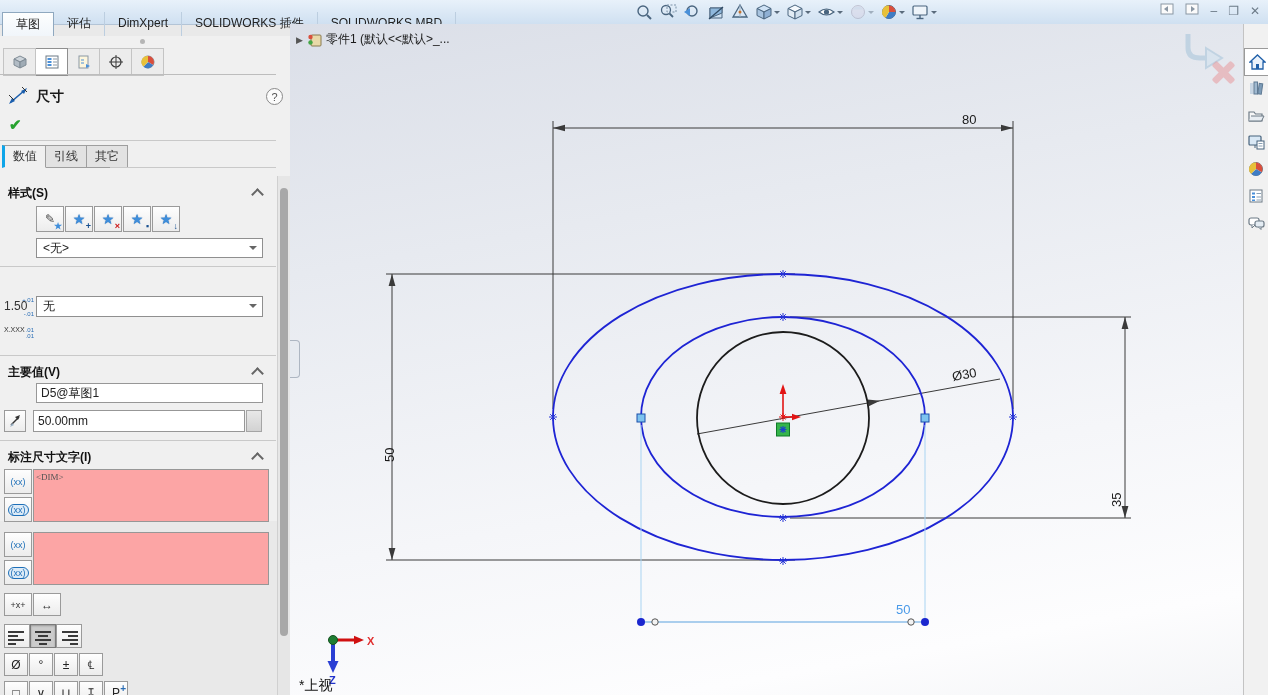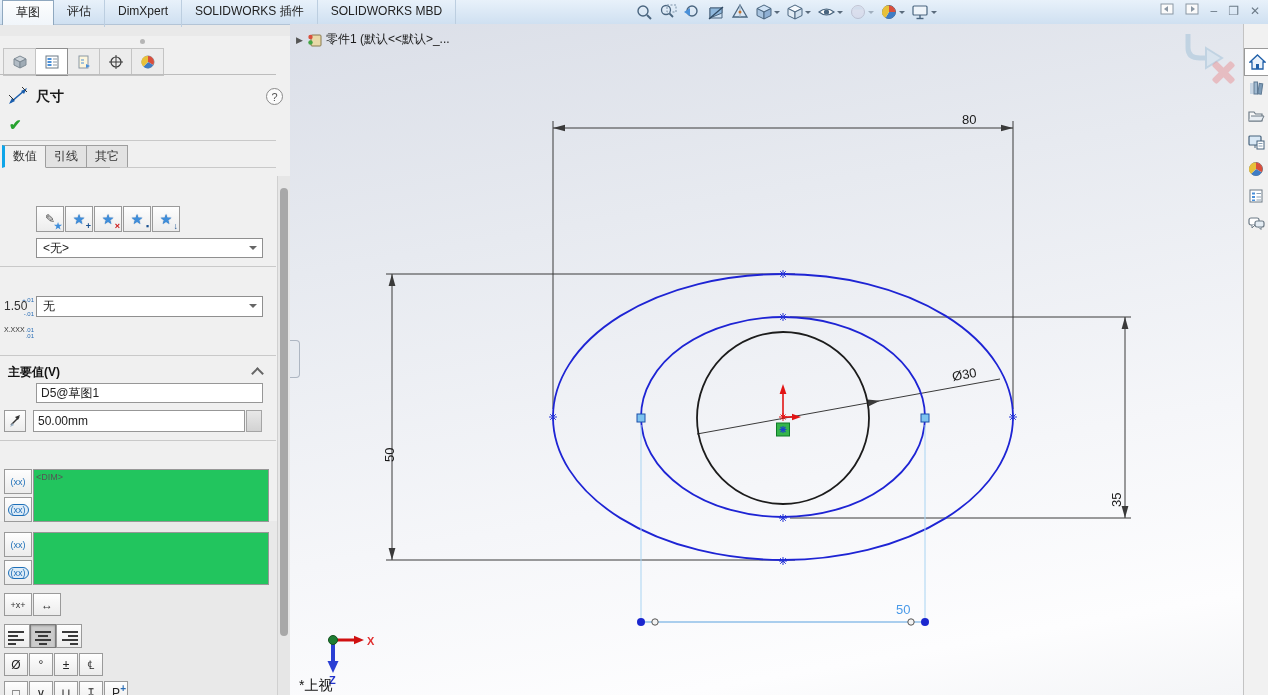--- a/index.html
+++ b/index.html
@@ -2,21 +2,21 @@
 <html><head>
 <meta charset="utf-8">
 <style>
   html,body{margin:0;padding:0}
   #app{position:relative;width:1268px;height:695px;font-family:"Liberation Sans",sans-serif;
        background:#e9e9e9;overflow:hidden;user-select:none;font-size:12px;color:#222}
   .abs{position:absolute}
   
   #topbar{position:absolute;left:0;top:0;width:1268px;height:24px;
           background:linear-gradient(#e8f1fa,#cfe0f1);border-bottom:1px solid #b3c4d6}
-  .cmdtabs{position:absolute;left:2px;top:0;height:24px;display:flex}
+  .cmdtabs{position:absolute;left:2px;top:12px;height:24px;display:flex}
   .cmdtab{height:27px;line-height:23px;padding:0 13px;color:#222;border-right:1px solid #bccee0;cursor:default;white-space:nowrap}
   .cmdtab.active{background:linear-gradient(#fdfefe,#f0f5fa);border:1px solid #8fa8bf;border-bottom:none;height:24px}
   #hud{position:absolute;left:634px;top:1px;height:22px;display:flex;align-items:center;gap:4px}
   .hudbtn{display:flex;align-items:center;height:22px;padding:0 1px;border-radius:2px}
   .caret{width:0;height:0;border:3.5px solid transparent;border-top-color:#5a6b7c;margin:4px 0 0 1px}
   #wctl{position:absolute;right:8px;top:3px;display:flex;align-items:center;gap:11px;color:#6d7b88}
   .wbtn{font-size:12px;line-height:16px}
   
   #pm{position:absolute;left:0;top:36px;width:290px;height:485px;background:#f0f0f0;border-right:1px solid #a8a8a8}
   .pmtabs{position:absolute;left:3px;top:12px;display:flex}
@@ -40,22 +40,22 @@
   .fav{width:28px;height:26px}
   .fav .star{color:#3f8edb;font-size:14px;line-height:14px;text-shadow:0 0 1px #1b5ca0}
   .fav .badge{position:absolute;right:1px;bottom:0;font-size:9px;font-weight:bold;line-height:9px}
   .dd{position:absolute;height:20px;background:#fff;border:1px solid #8f8f8f;display:flex;align-items:center;
       padding:0 18px 0 6px;box-sizing:border-box;color:#222}
   .dd::after{content:"";position:absolute;right:5px;top:7px;width:0;height:0;border:4px solid transparent;border-top-color:#666}
   .ipt{position:absolute;background:#fff;border:1px solid #979797;box-sizing:border-box;height:20px;
        font-family:"Liberation Sans",sans-serif;font-size:12px;padding:0 4px;color:#222}
   .tolicon{position:absolute;width:30px;color:#2a6db5;font-size:6px;line-height:6px;text-align:left}
   .tolicon .m{font-size:12px;color:#333}
-  .ta{position:absolute;background:#22c55e;border:1px solid #979797;box-sizing:border-box;resize:none;
-      font-family:Liberation Sans, sans-serif;font-size:9px;color:#555;padding:2px}
+  .ta{position:absolute;background:#fca5a5;border:1px solid #979797;box-sizing:border-box;resize:none;
+      font-family:Liberation Serif, serif;font-size:9px;color:#555;padding:2px}
   .pbtn{width:28px;height:25px;color:#1d6fb8;font-size:9px}
   .pbtn .oval{border:1px solid #1d6fb8;border-radius:8px;padding:0 2px;background:#ddebf7}
   .sym{width:24px;height:23px;font-size:12px;color:#222}
   .bars i{display:block;height:2px;background:#3a3a3a;margin-top:2px}
   .scrltrack{position:absolute;left:277px;top:140px;width:12px;height:531px;background:#e6e6e6;border-left:1px solid #d0d0d0}
   .scrlthumb{position:absolute;left:2px;top:12px;width:8px;height:448px;background:#a8a8a8;border-radius:4px}
   
   #view{position:absolute;left:290px;top:24px;width:953px;height:671px;
         background:linear-gradient(170deg,#dbdfe8 0%,#e7eaf0 30%,#f5f6f9 65%,#fdfdfe 88%,#f4f5f7 100%)}
   #tree{position:absolute;left:6px;top:7px;display:flex;align-items:center;gap:4px;color:#1a1a1a}
@@ -247,20 +247,24 @@
     <div class="abs okchk" style="left:9px;top:80px">✔</div>
     <div class="divline" style="top:104px"></div>
 
     <div class="abs" style="left:2px;top:109px;display:flex">
       <div class="ptab active">数值</div>
       <div class="ptab">引线</div>
       <div class="ptab">其它</div>
     </div>
     <div class="divline" style="top:131px;left:110px;width:166px"></div>
 
+    <div class="sech" style="top:146px">
+      <span>样式(S)</span>
+      <span class="chev"></span>
+    </div>
     <div class="btn fav" style="left:36px;top:170px">
       <span style="color:#444;font-size:12px">✎</span>
       <span class="badge" style="color:#3f8edb">★</span>
       </div>
     <div class="btn fav" style="left:65px;top:170px">
       <span class="star">★</span>
       <span class="badge" style="color:#174f8f">+</span>
       </div>
     <div class="btn fav" style="left:94px;top:170px">
       <span class="star">★</span>
@@ -303,20 +307,24 @@
       <svg width="14" height="14">
           <line x1="3" y1="11" x2="11" y2="3" stroke="#333" stroke-width="1.5"></line>
           <polygon points="12,1 7,3 10,6" fill="#333"></polygon>
           <polygon points="2,13 6,11 4,9" fill="#9ab0c4"></polygon>
         </svg>
       </div>
     <input class="ipt" style="left: 33px; top: 374px; width: 212px; height: 22px;" value="50.00mm">
     <div class="abs" style="left:246px;top:374px;width:16px;height:22px;background:linear-gradient(#e8e8e8,#d2d2d2);border:1px solid #a5a5a5;box-sizing:border-box"></div>
     <div class="divline" style="top:404px"></div>
 
+    <div class="sech" style="top:410px">
+      <span>标注尺寸文字(I)</span>
+      <span class="chev"></span>
+    </div>
     <div class="btn pbtn" style="left:4px;top:433px">
       <span>(xx)</span>
       </div>
     <div class="btn pbtn" style="left:4px;top:461px">
       <span class="oval">(xx)</span>
       </div>
     <textarea class="ta" style="left: 33px; top: 433px; width: 236px; height: 53px;">&lt;DIM&gt;</textarea>
     <div class="btn pbtn" style="left:4px;top:496px">
       <span>(xx)</span>
       </div>

